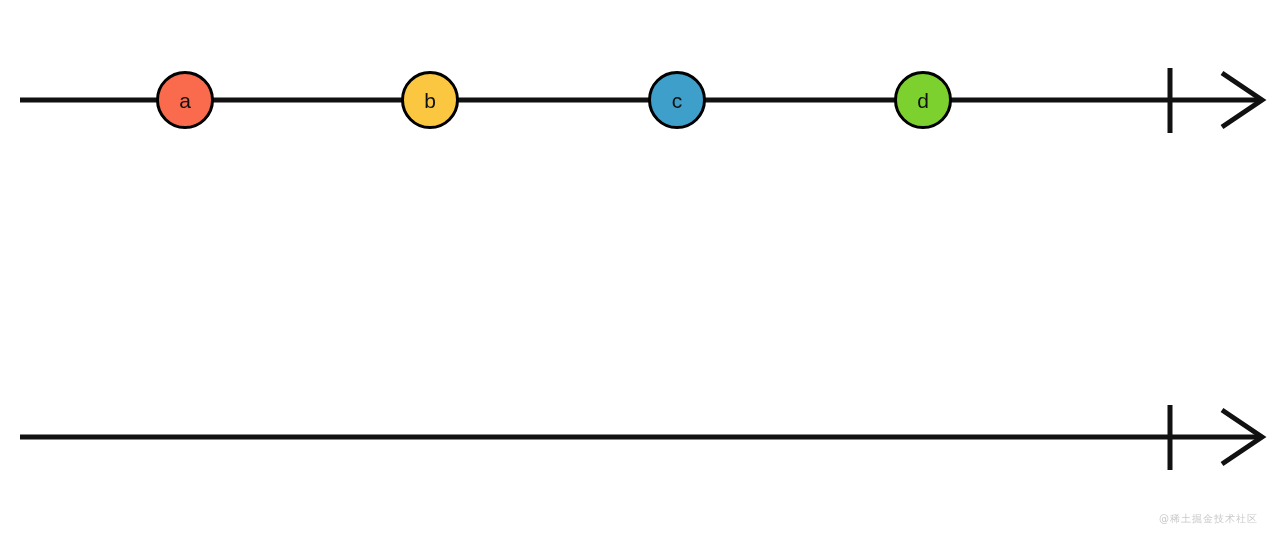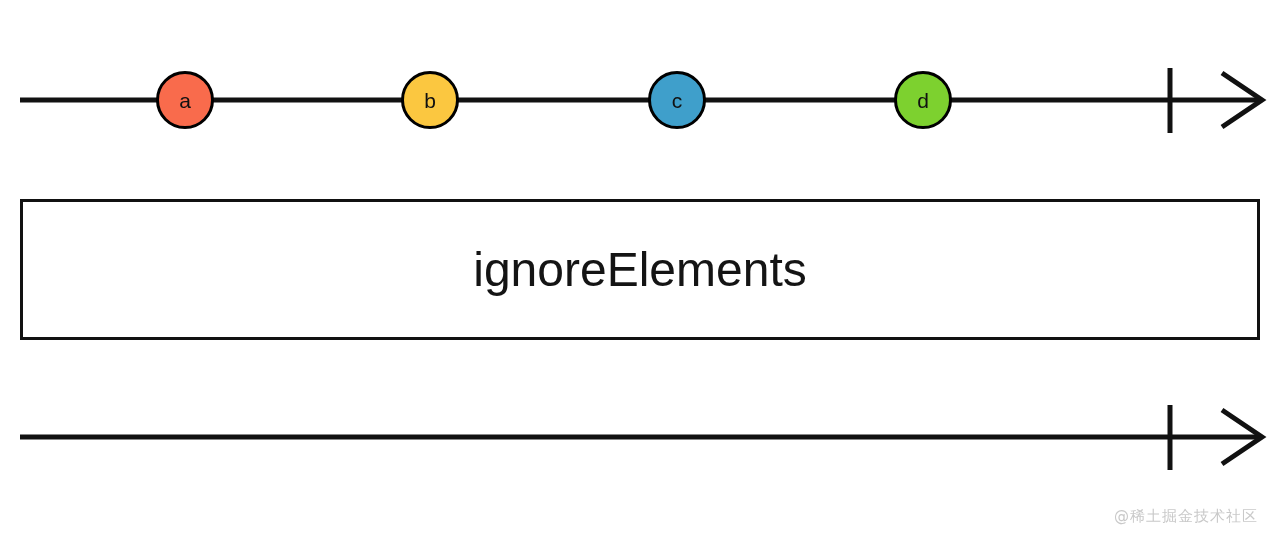--- a/index.html
+++ b/index.html
@@ -75,21 +75,21 @@
     letter-spacing: 0px;
     white-space: nowrap;
   }
 
   
   .watermark {
     position: absolute;
     right: 22px;
     bottom: 14px;
     font-family: "DejaVu Sans", sans-serif;
-    font-size: 15px;
+    font-size: 10px;
     color: #c9c9c9;
     letter-spacing: 1px;
     white-space: nowrap;
     user-select: none;
   }
 </style>
 </head>
 <body>
 
 <div id="canvas">
@@ -111,23 +111,20 @@
   </div>
 
   <div class="marble" style="left:648px; top:71px; background:#3F9FCB;">
     <span>c</span>
   </div>
 
   <div class="marble" style="left:894px; top:71px; background:#7DD12F;">
     <span>d</span>
   </div>
 
-  <div class="operator-box">
-    <span class="operator-label">ignoreElements</span>
-  </div>
 
   <div class="timeline">
     <svg viewBox="0 0 1280 540" xmlns="http://www.w3.org/2000/svg">
       <line x1="20" y1="437" x2="1258" y2="437" stroke="#111111" stroke-width="5" stroke-linecap="butt"></line>
       <line x1="1170" y1="405" x2="1170" y2="470" stroke="#111111" stroke-width="5" stroke-linecap="butt"></line>
       <polyline points="1222,410 1262,437 1222,464" fill="none" stroke="#111111" stroke-width="5" stroke-linecap="butt" stroke-linejoin="miter"></polyline>
     </svg>
   </div>
 
   <div class="watermark">@稀土掘金技术社区</div>

